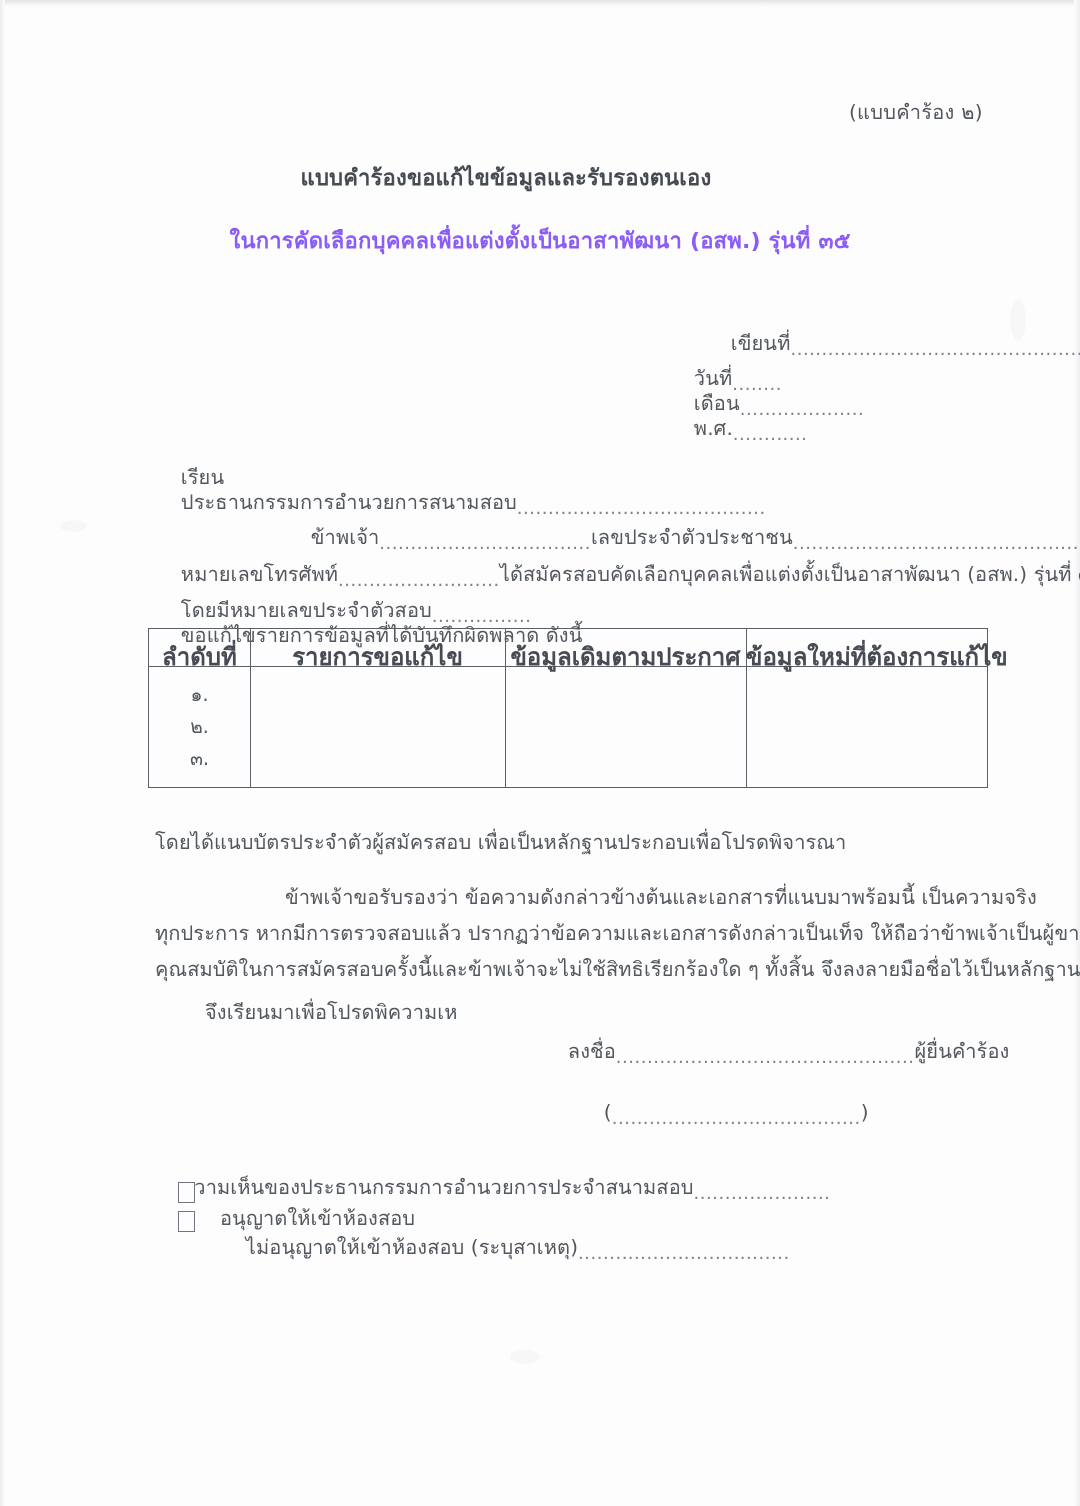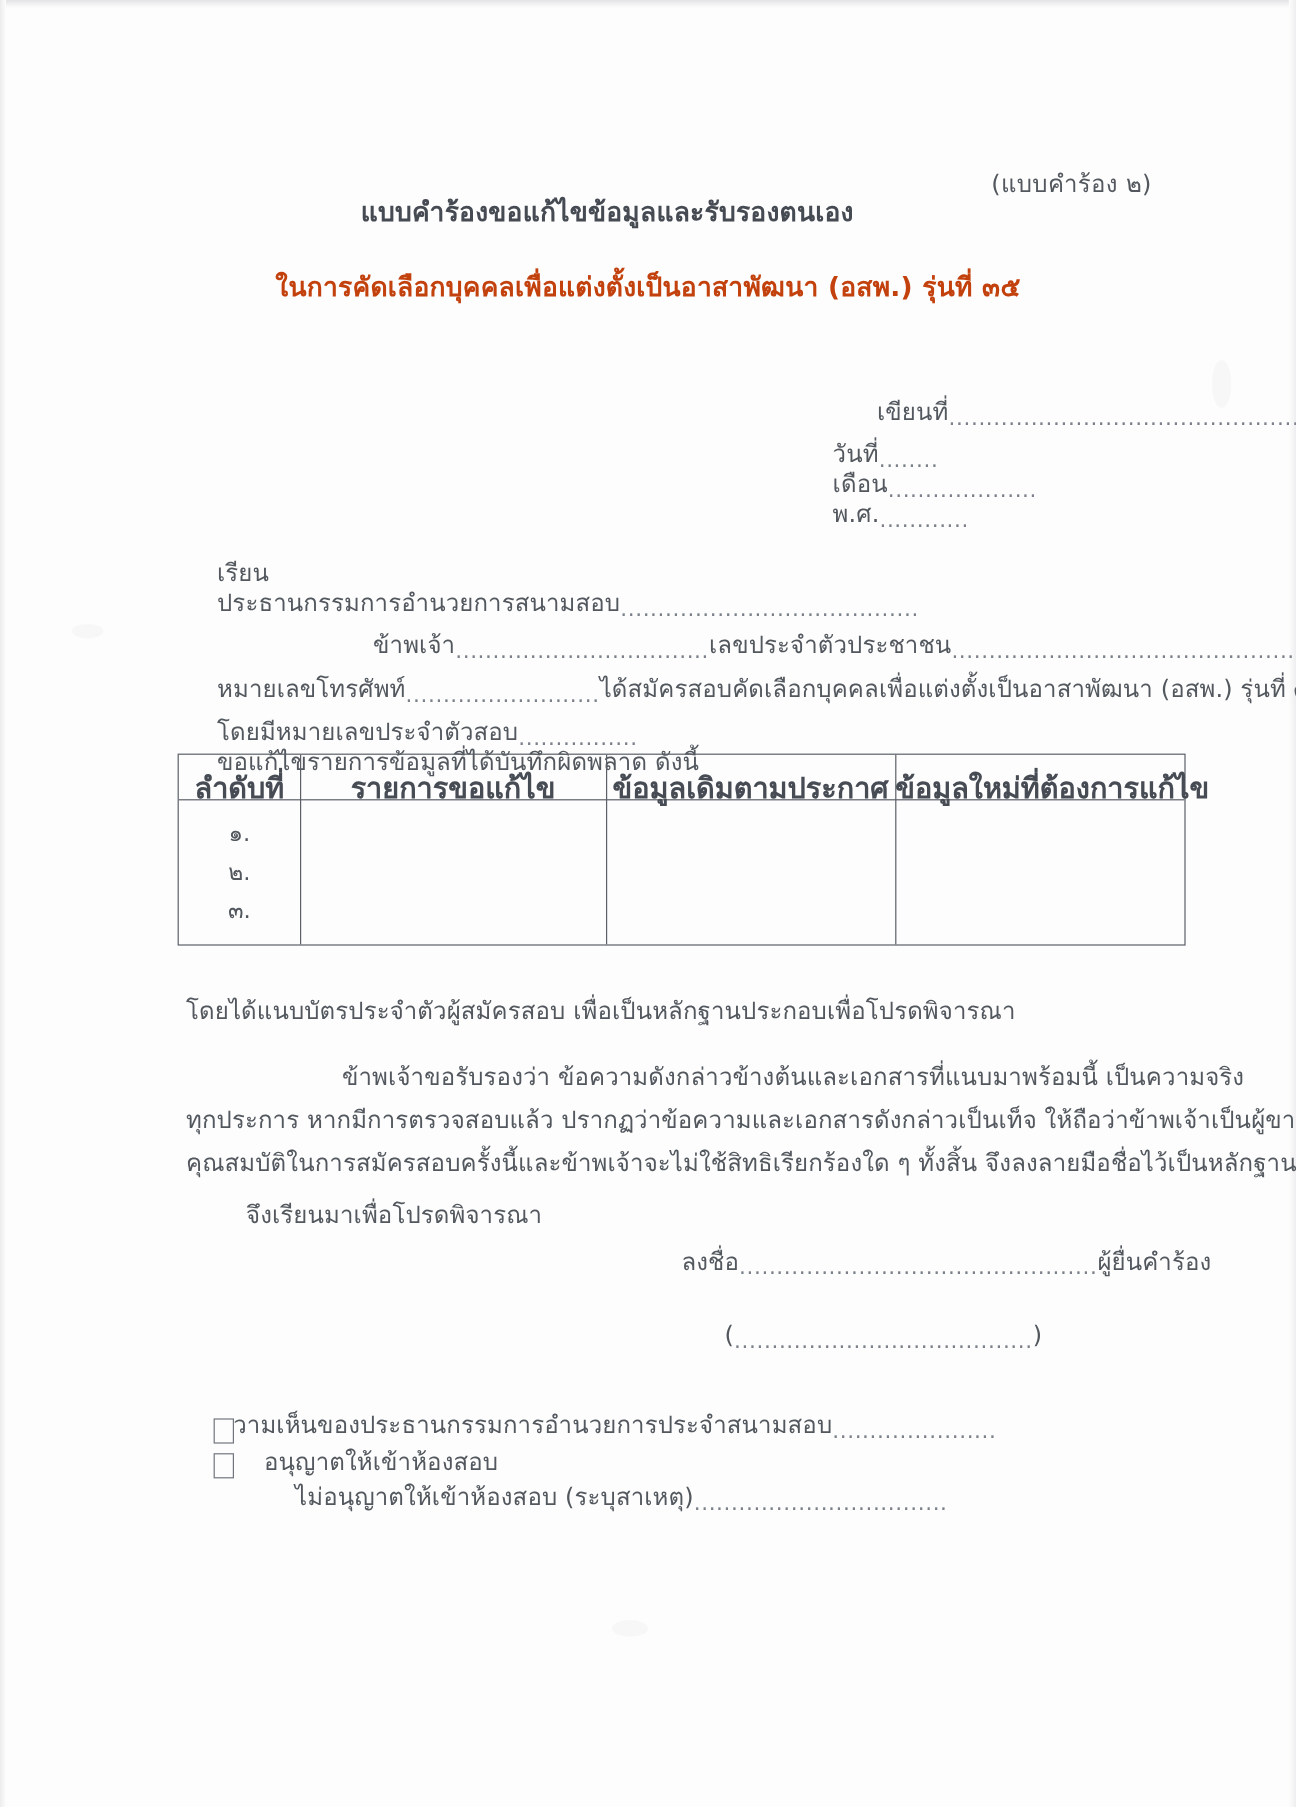--- a/index.html
+++ b/index.html
@@ -55,21 +55,21 @@
   .title {
     font-size: 22px;
     font-weight: 700;
     letter-spacing: .2px;
     color: #464b53;
   }
   .subtitle {
     font-size: 22px;
     font-weight: 700;
     letter-spacing: .2px;
-    color: #c2410c;
+    color: #8b5cf6;
   }
   .body-text {
     font-size: 20px;
     letter-spacing: .1px;
   }
 
   
   .dots {
     display: inline-block;
     vertical-align: bottom;
@@ -129,21 +129,21 @@
 
 <div class="page">
 
   <div class="scan-edge-top"></div>
   <div class="scan-edge-left"></div>
   <div class="scan-edge-right"></div>
   <div class="scan-blotch" style="left:60px;top:520px;width:26px;height:12px;"></div>
   <div class="scan-blotch" style="left:1010px;top:300px;width:16px;height:40px;"></div>
   <div class="scan-blotch" style="left:510px;top:1350px;width:30px;height:14px;"></div>
 
-  <div class="t corner-label" style="left:826px; top:100px;margin-top:41px;">(แบบคำร้อง ๒)</div>
+  <div class="t corner-label" style="left:849px; top:100px;">(แบบคำร้อง ๒)</div>
 
   <div class="t title" style="left:0; top:164px; width:1012px; text-align:center;">แบบคำร้องขอแก้ไขข้อมูลและรับรองตนเอง</div>
   <div class="t subtitle" style="left:0; top:227px; width:1080px; text-align:center;">ในการคัดเลือกบุคคลเพื่อแต่งตั้งเป็นอาสาพัฒนา (อสพ.) รุ่นที่ ๓๕</div>
 
   <div class="t body-text" style="left:705px; top:306px;">
     <span>เขียนที่</span><span class="dots">............................................................</span>
   </div>
   <div class="t body-text" style="left:668px; top:341px;">
     <span>วันที่</span><span class="dots">........</span>
     <span>เดือน</span><span class="dots">....................</span>
@@ -181,21 +181,21 @@
     <div class="row-num" style="left:0; width:101px; text-align:center; top:82px;">๒.</div>
     <div class="row-num" style="left:0; width:101px; text-align:center; top:114px;">๓.</div>
   </div>
 
   <div class="t body-text" style="left:155px; top:830px;">โดยได้แนบบัตรประจำตัวผู้สมัครสอบ เพื่อเป็นหลักฐานประกอบเพื่อโปรดพิจารณา</div>
 
   <div class="t body-text" style="left:285px; top:885px;">ข้าพเจ้าขอรับรองว่า ข้อความดังกล่าวข้างต้นและเอกสารที่แนบมาพร้อมนี้ เป็นความจริง</div>
   <div class="t body-text" style="left:155px; top:921px;">ทุกประการ หากมีการตรวจสอบแล้ว ปรากฏว่าข้อความและเอกสารดังกล่าวเป็นเท็จ ให้ถือว่าข้าพเจ้าเป็นผู้ขาด</div>
   <div class="t body-text" style="left:155px; top:957px;">คุณสมบัติในการสมัครสอบครั้งนี้และข้าพเจ้าจะไม่ใช้สิทธิเรียกร้องใด ๆ ทั้งสิ้น จึงลงลายมือชื่อไว้เป็นหลักฐาน</div>
 
-  <div class="t body-text" style="left:205px; top:1000px;">จึงเรียนมาเพื่อโปรดพิจารณา</div>
+  <div class="t body-text" style="left:205px; top:1000px;">จึงเรียนมาเพื่อโปรดพิความเห</div>
 
   <div class="t body-text" style="left:542px; top:1014px;">
     <span>ลงชื่อ</span><span class="dots">................................................</span><span>ผู้ยื่นคำร้อง</span>
   </div>
   <div class="t body-text" style="left:578px; top:1075px;">
     <span>(</span><span class="dots">........................................</span><span>)</span>
   </div>
 
   <div class="t body-text" style="left:155px; top:1150px;">
     <span>ความเห็นของประธานกรรมการอำนวยการประจำสนามสอบ</span><span class="dots">......................</span>

